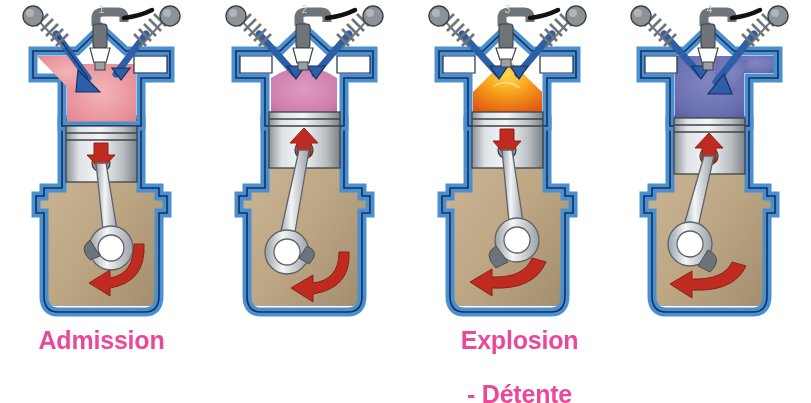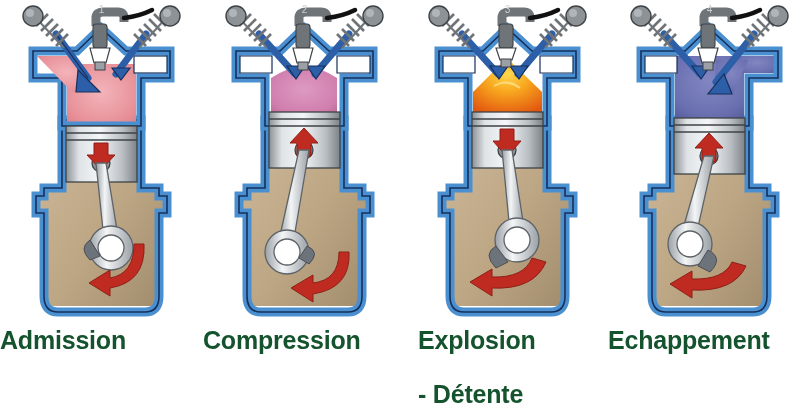--- a/index.html
+++ b/index.html
@@ -6,22 +6,22 @@
   body{width:811px;height:403px;font-family:"Liberation Sans",sans-serif;overflow:hidden;}
   #stage{position:relative;width:811px;height:403px;background:#fff;}
   .panel{position:absolute;top:0;width:203px;height:325px;}
   .panel.p1{left:0;}
   .panel.p2{left:203px;}
   .panel.p3{left:406px;}
   .panel.p4{left:608px;}
   .stroke-num{position:absolute;top:4px;left:50%;transform:translateX(-50%);
       font-size:10px;color:#cfcfcf;font-family:"Liberation Sans",sans-serif;}
   .labels{position:absolute;left:0;top:325px;width:811px;height:78px;}
-  .label{position:absolute;top:0;width:203px;
-      font-size:25px;font-weight:bold;color:#14532d;letter-spacing:-0.2px;line-height:30px;}
+  .label{position:absolute;top:0;width:203px;text-align:center;
+      font-size:25px;font-weight:bold;color:#ec4899;letter-spacing:-0.2px;line-height:30px;}
   .label .l2{display:block;margin-top:24px;}
   .label.l1{left:0;}
   .label.l2b{left:203px;}
   .label.l3{left:418px;}
   .label.l4{left:608px;}
   svg{display:block;}
 </style>
 </head>
 <body>
 
@@ -470,25 +470,19 @@
       <g>
         <path d="M138 266 Q126 292 84 290 L84 298 L62 284 L84 271 L84 279 Q116 280 124 262 Z" fill="#c02b21" stroke="#8f1f17" stroke-width="1"></path>
       </g>
     </svg>
   </div>
 
   <div class="labels">
     <div class="label l1">
       <span>Admission</span>
     </div>
-    <div class="label l2b">
-      <span>Compression</span>
-    </div>
     <div class="label l3">
       <span>Explosion</span>
       <span class="l2">- Détente</span>
     </div>
-    <div class="label l4">
-      <span>Echappement</span>
-    </div>
   </div>
 
 </div>
 
 </body></html>

